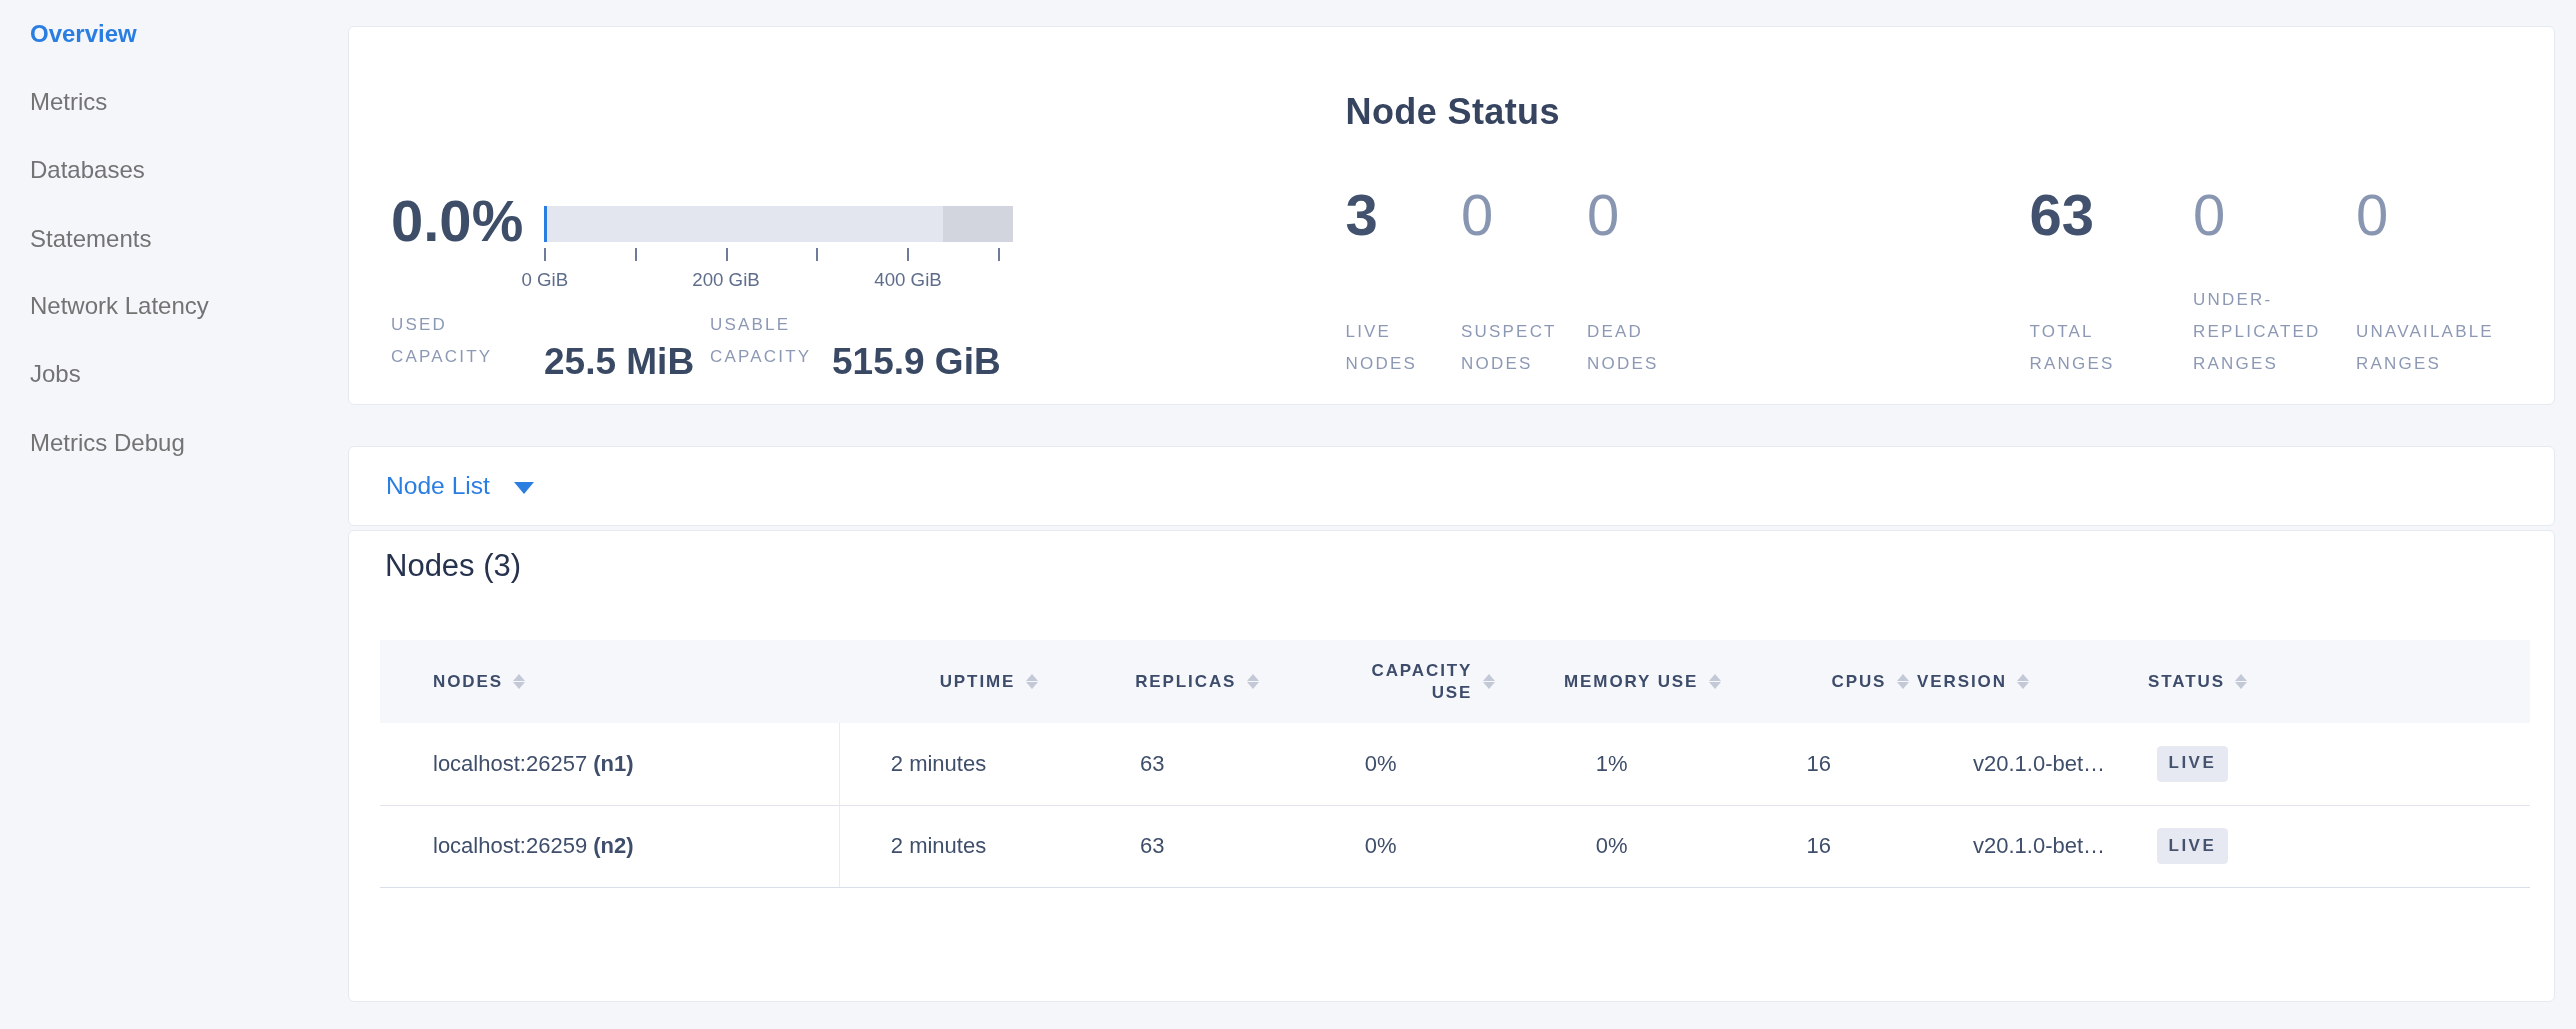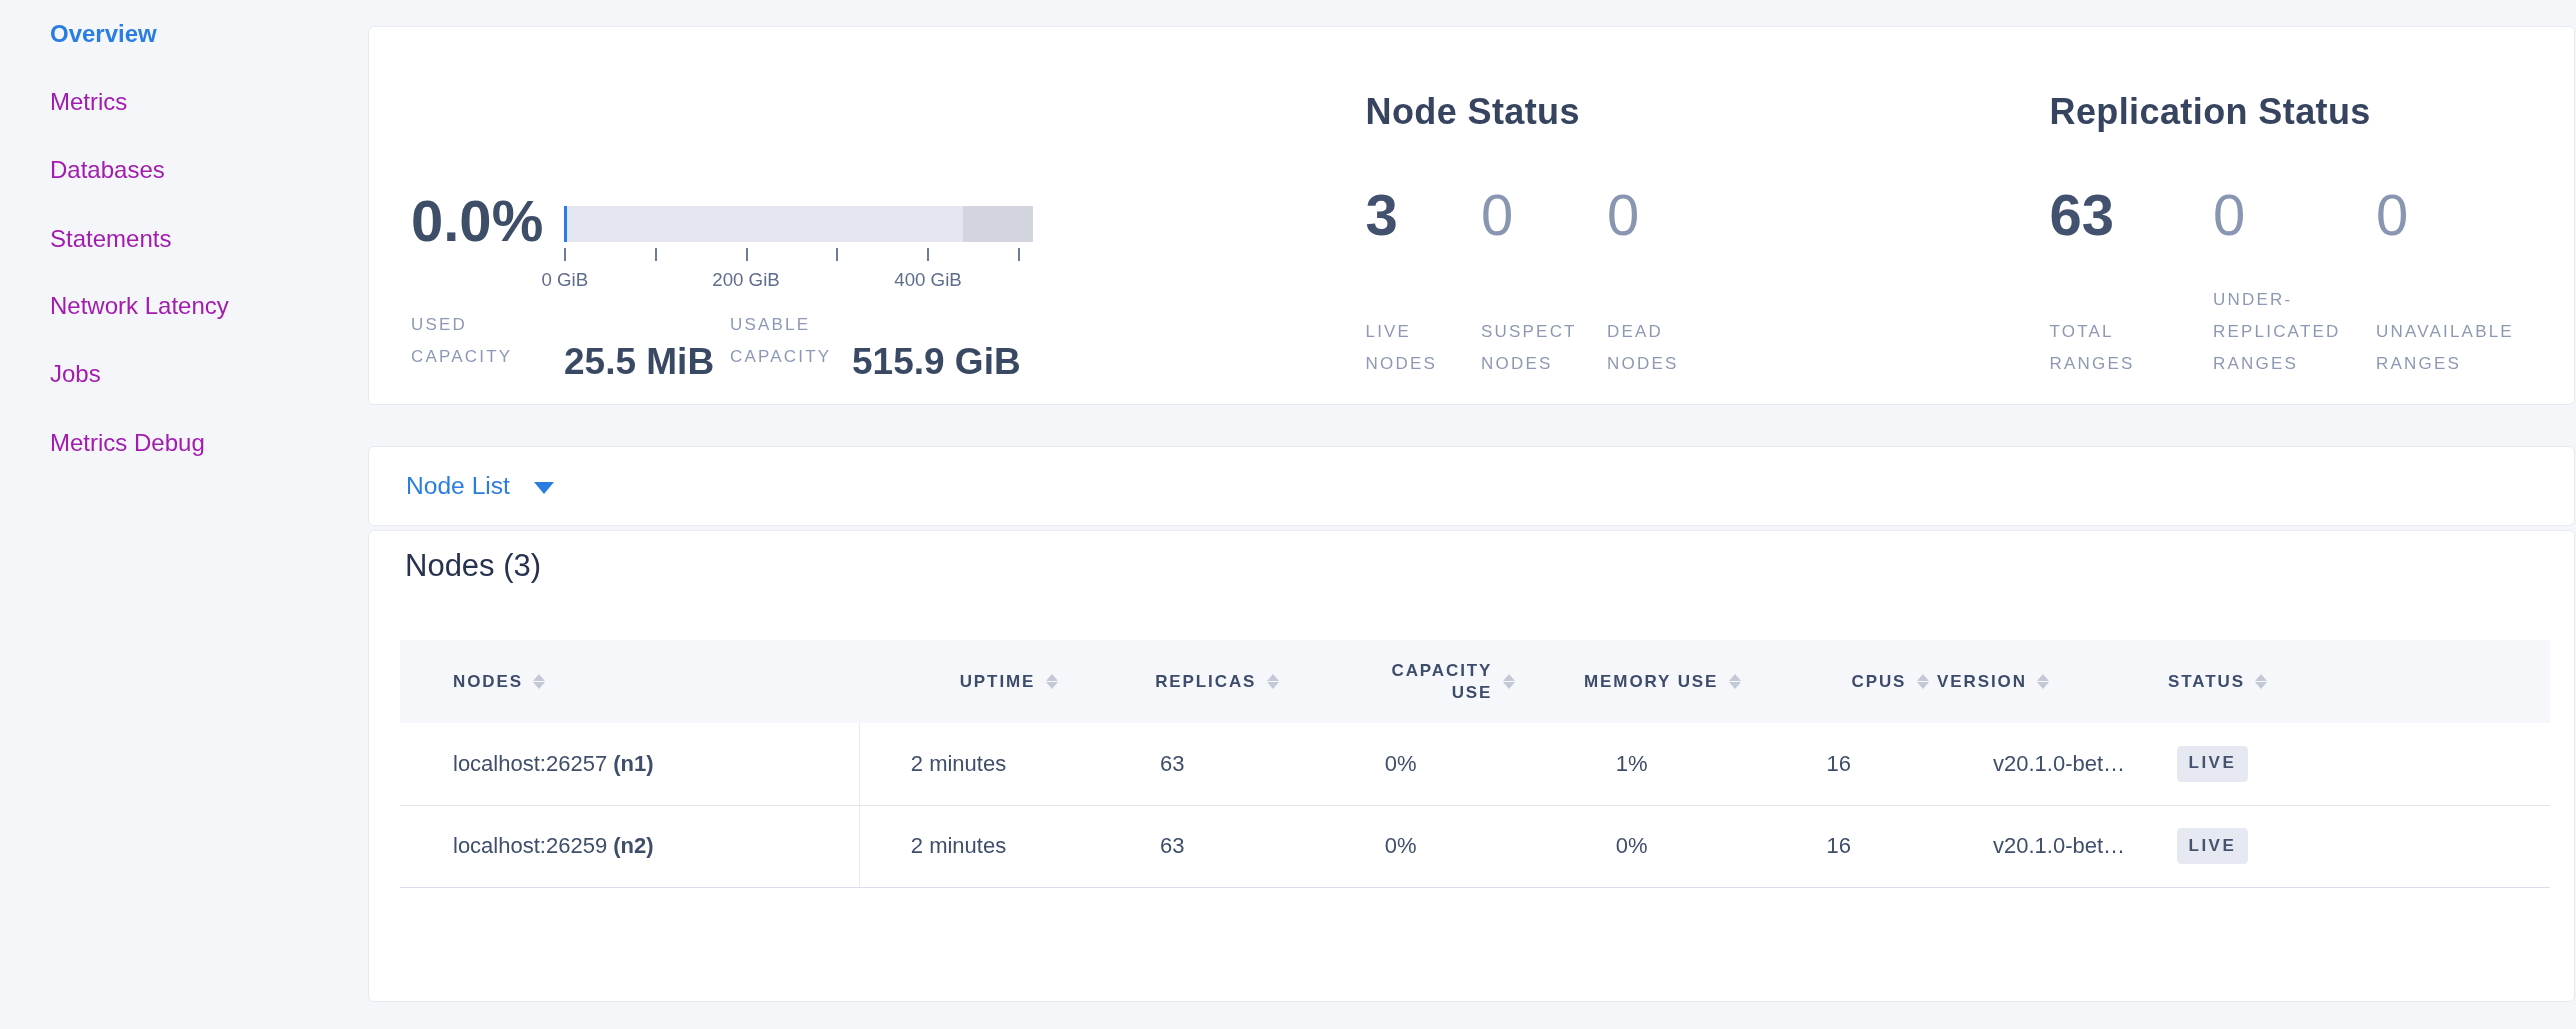--- a/index.html
+++ b/index.html
@@ -4,27 +4,27 @@
 <style>
   * { box-sizing: border-box; margin: 0; padding: 0; }
   html,body { width: 2576px; height: 1030px; }
   body {
     font-family: "Liberation Sans", sans-serif;
     background: #f4f6fa;
     color: #3c4a66;
     overflow: hidden;
     position: relative;
   }
-  .page { position: absolute; inset: 0; margin-left: 20px; }
+  .page { position: absolute; inset: 0; }
 
   
   .sidebar { position: absolute; left: 0; top: 0; width: 348px; height: 100%; }
   .nav-item {
     position: absolute; left: 30px; height: 34px; line-height: 34px;
-    font-size: 24px; color: #a21caf; cursor: pointer; white-space: nowrap;
+    font-size: 24px; color: #737373; cursor: pointer; white-space: nowrap;
   }
   .nav-item.active { color: #2a7de1; font-weight: 700; }
 
   
   .card {
     position: absolute; background: #ffffff;
     border: 1.7px solid #e5e9f0; border-radius: 6px;
   }
   .card-summary  { left: 348px; top: 25.5px;  width: 2207px; height: 379px; }
   .card-selector { left: 348px; top: 446px; width: 2207px; height: 80px;  }
@@ -174,21 +174,20 @@
         <span>Suspect</span>
         <span>Nodes</span>
       </div>
       <div class="stat-label" style="left:250px">
         <span>Dead</span>
         <span>Nodes</span>
       </div>
     </div>
 
     <div class="sec sec-replication">
-      <div class="sec-title">Replication Status</div>
 
       <div class="big-num" style="left:8.5px">63</div>
       <div class="big-num dim" style="left:172px">0</div>
       <div class="big-num dim" style="left:335px">0</div>
 
       <div class="stat-label" style="left:8.5px">
         <span>Total</span>
         <span>Ranges</span>
       </div>
       <div class="stat-label" style="left:172px">

